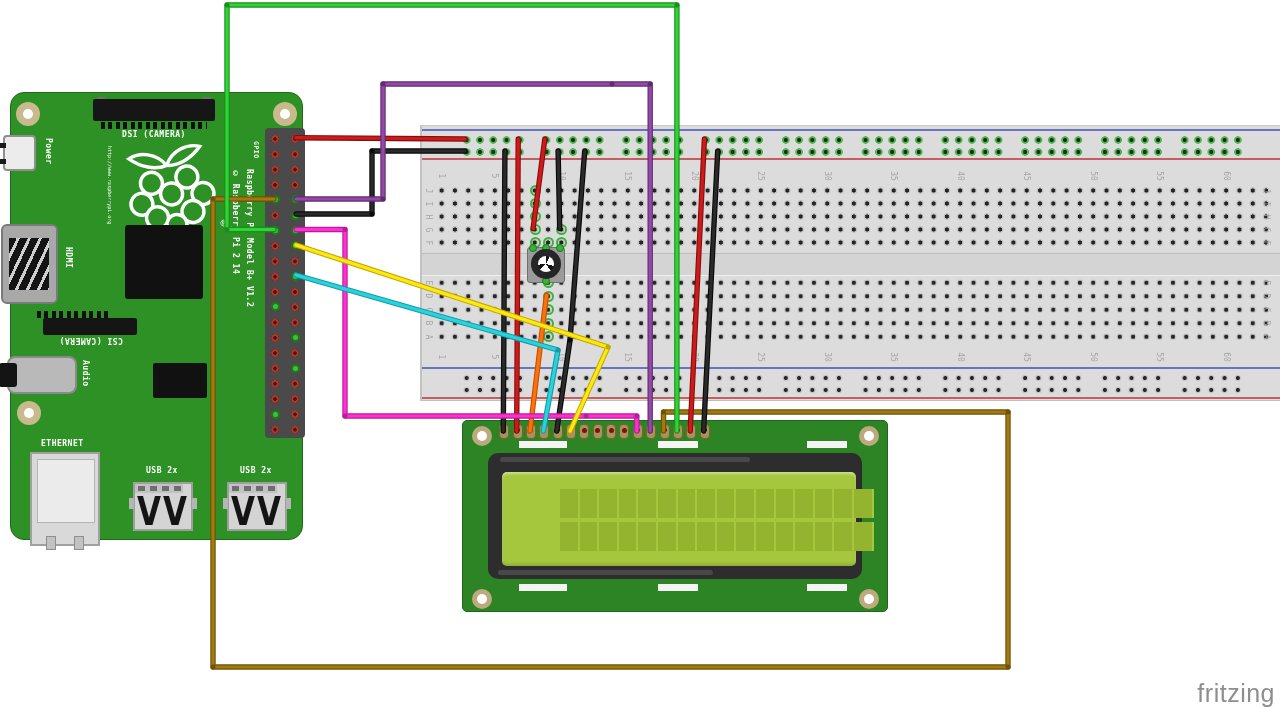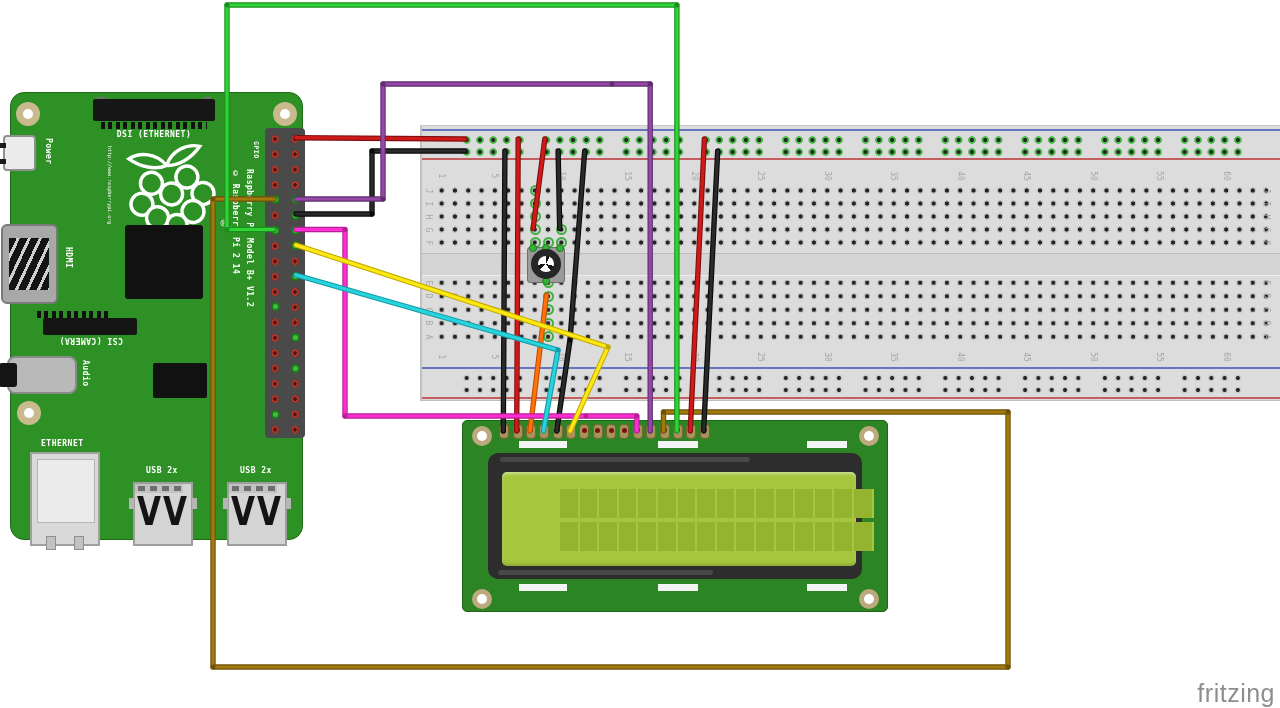--- a/index.html
+++ b/index.html
@@ -24,21 +24,21 @@
   #power-conn{left:-8px;top:42px;width:33px;height:36px;background:#ECECEC;border:2px solid #8F8F8F;border-radius:4px;box-sizing:border-box;}
   .pwr-pin{left:-7px;width:8px;height:5px;background:#1a1a1a;}
   #hdmi-conn{left:-10px;top:131px;width:57px;height:80px;background:#A8A8A8;border:2px solid #7A7A7A;border-radius:6px;box-sizing:border-box;}
   #hdmi-inner{left:6px;top:12px;width:40px;height:52px;background:#141414;
       background-image:repeating-linear-gradient(115deg,transparent 0 7px,#cfcfcf 7px 10px);}
   #audio-conn{left:-4px;top:263px;width:70px;height:38px;background:#B9B9B9;border:2px solid #8A8A8A;border-radius:8px;box-sizing:border-box;}
   #audio-jack{left:-12px;top:270px;width:18px;height:24px;background:#141414;border-radius:3px;}
   #eth-port{left:19px;top:359px;width:70px;height:94px;background:#D9D9D9;border:2px solid #A0A0A0;box-sizing:border-box;}
   #eth-face{left:5px;top:5px;width:56px;height:62px;background:#EBEBEB;border:1px solid #b5b5b5;}
   .eth-leg{top:443px;width:10px;height:14px;background:#C2C2C2;border:1px solid #8f8f8f;box-sizing:border-box;}
-  .usb-port{top:389px;width:60px;height:64px;background:#D4D4D4;border:2px solid #9E9E9E;box-sizing:border-box;}
+  .usb-port{top:389px;width:60px;height:49px;background:#D4D4D4;border:2px solid #9E9E9E;box-sizing:border-box;}
   .usb-flange{left:4px;top:-1px;width:48px;height:9px;background:#C2C2C2;
       background-image:repeating-linear-gradient(90deg,#6e6e6e 0 7px,transparent 7px 12px);background-position:3px 2px;background-size:48px 5px;background-repeat:no-repeat;}
   .usb-v{position:absolute;top:9px;width:100%;text-align:center;font-weight:900;font-size:31px;color:#141414;letter-spacing:2px;transform:scaleY(1.25);font-family:"DejaVu Sans",sans-serif;}
   .usb-tab{top:14px;width:5px;height:11px;background:#B5B5B5;}
   #gpio-header{left:254px;top:35px;width:40px;height:310px;background:#4A4A4A;border-radius:4px;}
   .pin-col{top:3px;width:12px;height:306px;
      background-image:radial-gradient(circle,#4F1313 1.5px,#AE3A2B 2.1px,#AE3A2B 3.4px,#741F1B 3.9px,transparent 4.3px);
      background-size:12px 15.3px;background-position:0 0.35px;}
   .gpio-green{width:9px;height:9px;border-radius:50%;background:#3CC13C;border:2px solid #1C7A1C;box-sizing:border-box;}
   #logo{left:110px;top:50px;width:100px;height:95px;transform:rotate(-10deg);}
@@ -96,21 +96,21 @@
   <div id="pi" class="abs">
     <div class="pi-hole abs" style="left:5px;top:9px;"></div>
     <div class="pi-hole abs" style="left:262px;top:9px;"></div>
     <div class="pi-hole abs" style="left:6px;top:308px;"></div>
     <div class="pi-hole abs" style="left:261px;top:308px;"></div>
 
     <div class="dsi-tab abs" style="left:86px;"></div>
     <div class="dsi-tab abs" style="left:192px;"></div>
     <div id="dsi-bar" class="abs"></div>
     <div id="dsi-pins" class="abs"></div>
-    <div id="dsi-label" class="silk abs">DSI (ETHERNET)</div>
+    <div id="dsi-label" class="silk abs">DSI (CAMERA)</div>
 
     <svg id="logo" class="abs" viewBox="0 0 100 95">
       <g stroke="#ffffff" stroke-width="3.4" fill="#2E9125">
         <path d="M50 22 C42 8 26 4 14 9 C24 19 38 25 50 22 Z"></path>
         <path d="M50 22 C58 8 74 4 86 9 C76 19 62 25 50 22 Z"></path>
         <circle cx="32" cy="37" r="11"></circle>
           <circle cx="68" cy="37" r="11"></circle>
         <circle cx="19" cy="56" r="11"></circle>
           <circle cx="50" cy="51" r="11"></circle>
           <circle cx="81" cy="56" r="11"></circle>

